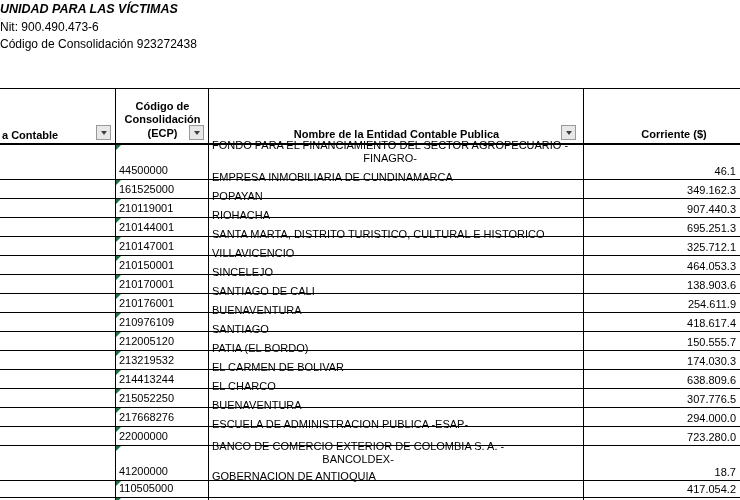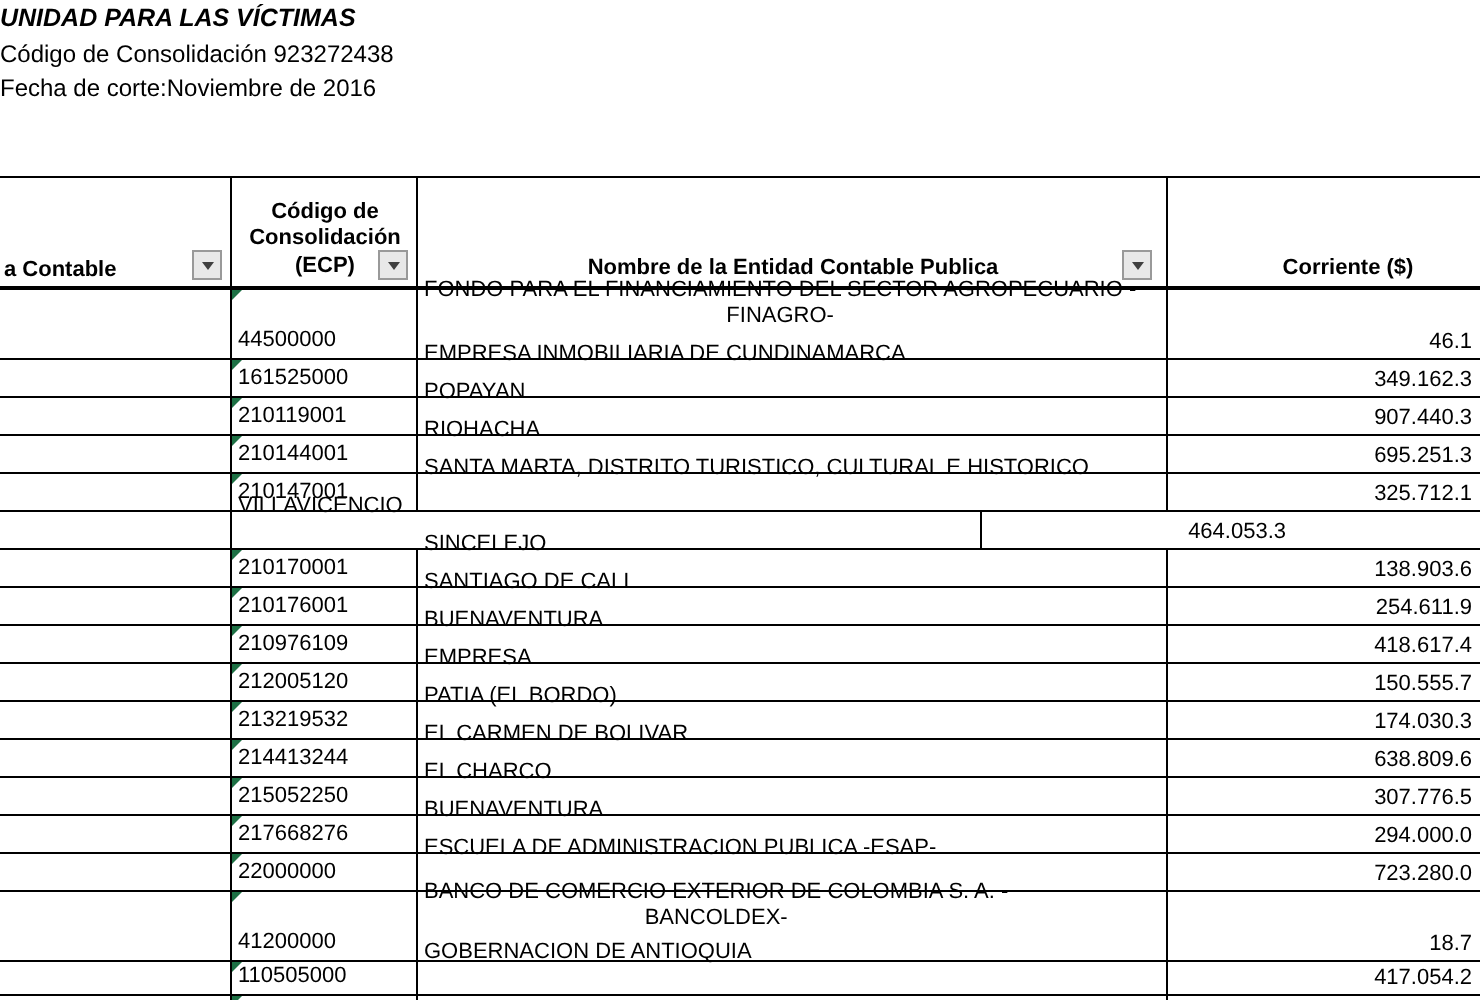--- a/index.html
+++ b/index.html
@@ -51,22 +51,22 @@
     border-right:5px solid transparent; }
 
   
   .prow { height:6px; }
 </style>
 </head>
 <body>
 
 <div class="doc-header">
   <div class="title">UNIDAD PARA LAS VÍCTIMAS</div>
+  <div>Nit: 900.490.473-6</div>
   <div>Código de Consolidación 923272438</div>
-  <div>Fecha de corte:Noviembre de 2016</div>
 </div>
 
 <div class="xtable">
   <div class="row hrow">
     <div class="c col1">
       <span>a Contable</span>
       <span class="filter-btn fb-c1">
           <span class="arr"></span>
         </span>
     </div>
@@ -156,20 +156,24 @@
     <div class="c col3">
       <span class="name">SANTA MARTA, DISTRITO TURISTICO, CULTURAL E HISTORICO</span>
     </div>
     <div class="c col4">
       <span class="val">325.712.1</span>
     </div>
   </div>
 
   <div class="row drow">
     <div class="c col1"></div>
+    <div class="c col2">
+      <span class="err-tri"></span>
+      <span class="codetxt">210150001</span>
+    </div>
     <div class="c col3">
       <span class="name">VILLAVICENCIO</span>
     </div>
     <div class="c col4">
       <span class="val">464.053.3</span>
     </div>
   </div>
 
   <div class="row drow">
     <div class="c col1"></div>
@@ -213,21 +217,21 @@
     </div>
   </div>
 
   <div class="row drow">
     <div class="c col1"></div>
     <div class="c col2">
       <span class="err-tri"></span>
       <span class="codetxt">212005120</span>
     </div>
     <div class="c col3">
-      <span class="name">EMPRESA</span>
+      <span class="name">SANTIAGO</span>
     </div>
     <div class="c col4">
       <span class="val">150.555.7</span>
     </div>
   </div>
 
   <div class="row drow">
     <div class="c col1"></div>
     <div class="c col2">
       <span class="err-tri"></span>

